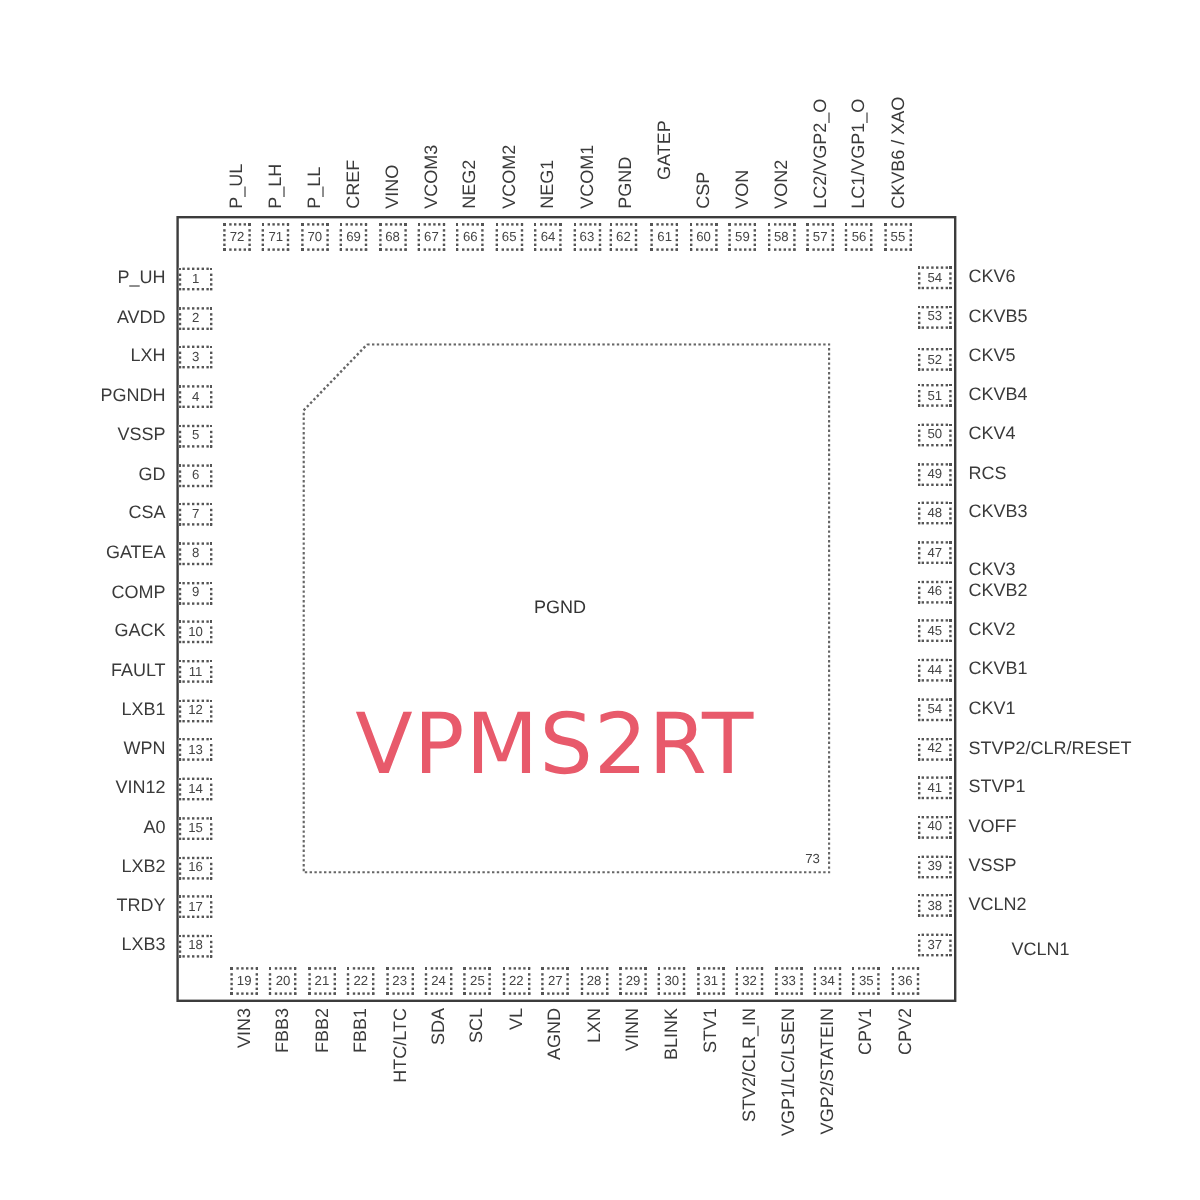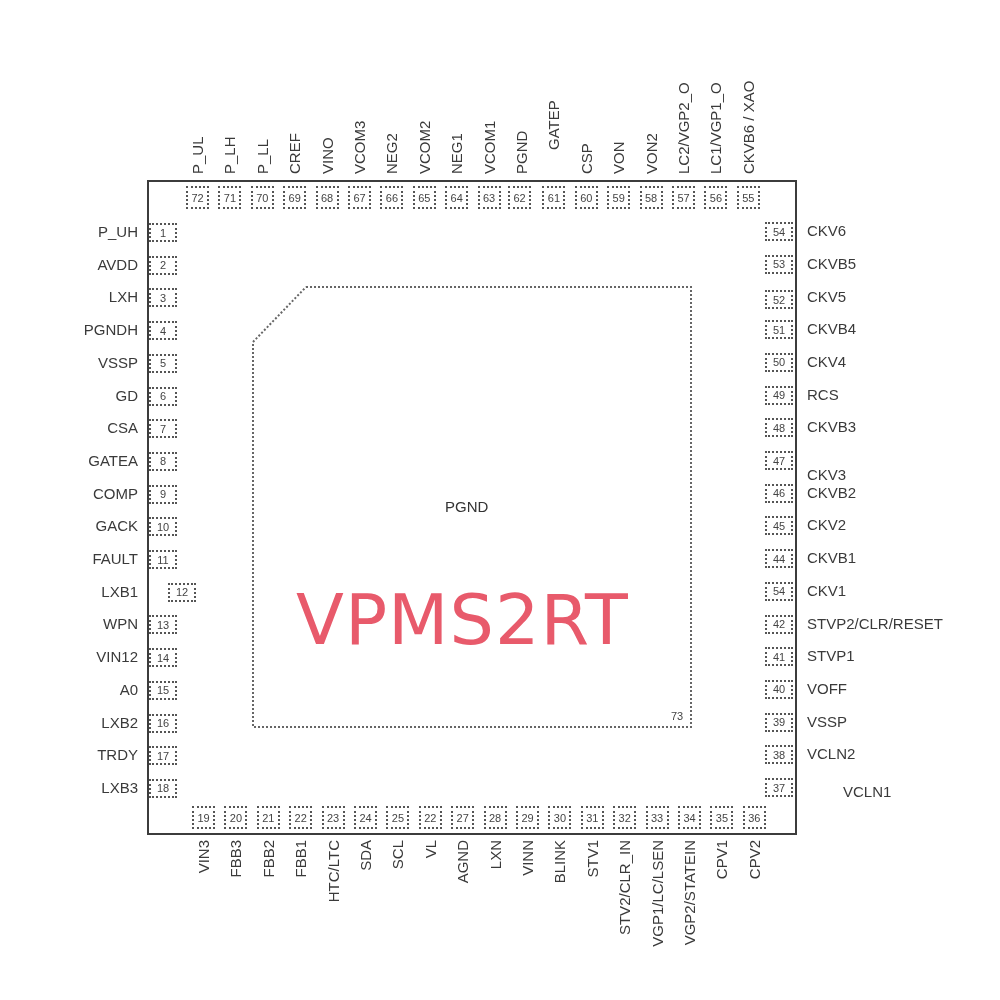--- a/index.html
+++ b/index.html
@@ -53,21 +53,21 @@
     <div class="pad h" style="left: 149px; top: 419.2px;">7</div>
     <div class="lbl left" style="left: 18px; top: 420.2px;">CSA</div>
     <div class="pad h" style="left: 149px; top: 451.9px;">8</div>
     <div class="lbl left" style="left: 18px; top: 452.9px;">GATEA</div>
     <div class="pad h" style="left: 149px; top: 484.6px;">9</div>
     <div class="lbl left" style="left: 18px; top: 485.6px;">COMP</div>
     <div class="pad h" style="left: 149px; top: 517.3px;">10</div>
     <div class="lbl left" style="left: 18px; top: 518.3px;">GACK</div>
     <div class="pad h" style="left: 149px; top: 550px;">11</div>
     <div class="lbl left" style="left: 18px; top: 551px;">FAULT</div>
-    <div class="pad h" style="left: 149px; top: 582.7px; margin-left: 19px;">12</div>
+    <div class="pad h" style="left: 149px; top: 582.7px;">12</div>
     <div class="lbl left" style="left: 18px; top: 583.7px;">LXB1</div>
     <div class="pad h" style="left: 149px; top: 615.4px;">13</div>
     <div class="lbl left" style="left: 18px; top: 616.4px;">WPN</div>
     <div class="pad h" style="left: 149px; top: 648.1px;">14</div>
     <div class="lbl left" style="left: 18px; top: 649.1px;">VIN12</div>
     <div class="pad h" style="left: 149px; top: 680.8px;">15</div>
     <div class="lbl left" style="left: 18px; top: 681.8px;">A0</div>
     <div class="pad h" style="left: 149px; top: 713.5px;">16</div>
     <div class="lbl left" style="left: 18px; top: 714.5px;">LXB2</div>
     <div class="pad h" style="left: 149px; top: 746.2px;">17</div>

